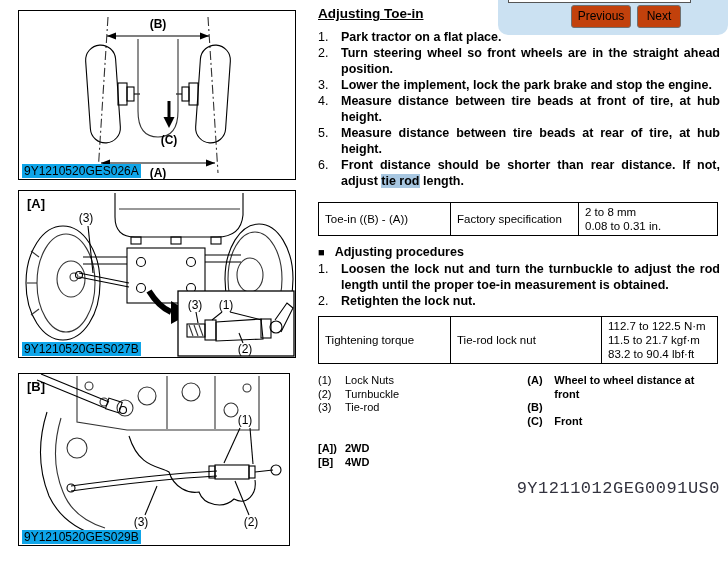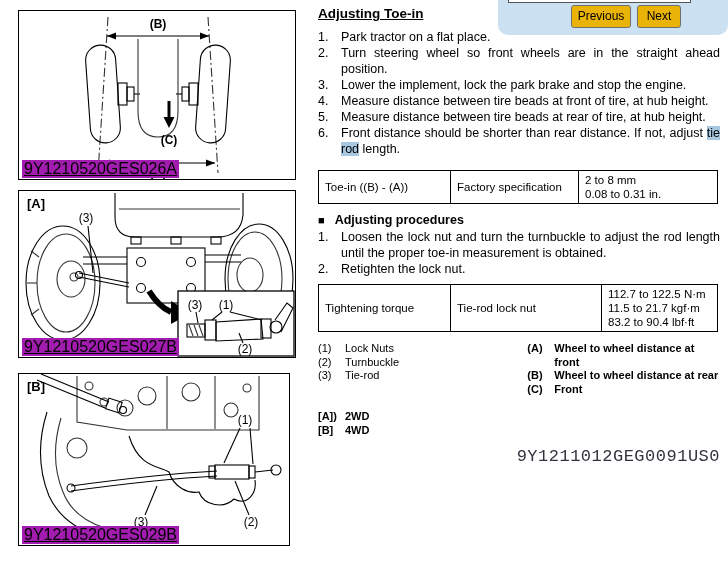--- a/index.html
+++ b/index.html
@@ -5,49 +5,49 @@
   * { margin:0; padding:0; box-sizing:border-box; }
   html,body { width:728px; height:584px; background:#fff; overflow:hidden;
               font-family:"Liberation Sans", sans-serif; color:#000; }
   .stage { position:relative; width:728px; height:584px; background:#fff; }
 
   
   .nav-panel { position:absolute; left:498px; top:0; width:230px; height:35px;
                background:#cbe1f2; border-radius:0 0 10px 10px; z-index:5; }
   .nav-input { position:absolute; left:10px; top:-18px; width:183px; height:21px;
                background:#fff; border:1px solid #555; }
-  .nav-btn { position:absolute; top:5px; height:23px; background:#eab308;
+  .nav-btn { position:absolute; top:5px; height:23px; background:#c2410c;
              border:1px solid #707070; border-radius:3px; font-size:12px;
              text-align:center; line-height:21px; cursor:pointer; }
   .btn-prev { left:73px; width:60px; }
   .btn-next { left:139px; width:44px; }
 
   
   .fig { position:absolute; border:1px solid #000; background:#fff; }
   #fig1 { left:18px; top:10px;  width:278px; height:170px; }
   #fig2 { left:18px; top:190px; width:278px; height:168px; }
   #fig3 { left:18px; top:373px; width:272px; height:173px; }
   .fig svg { display:block; }
-  .fig-caption { position:absolute; left:3px; bottom:1px; font-size:16px;
-                 background:#a21caf; padding:0 2px;text-decoration:underline; }
+  .fig-caption { position:absolute; left:3px; bottom:1px; font-size:12px;
+                 background:#0ea5e9; padding:0 2px; }
   svg text { font-family:"Liberation Sans", sans-serif; font-size:12px; fill:#000; }
   svg text.b { font-weight:bold; }
   svg text.tag { font-weight:bold; font-size:13px; }
   .ln { stroke:#000; fill:none; stroke-width:1.1; }
   .ln2 { stroke:#333; fill:none; stroke-width:1.1; }
   .thick { stroke:#000; fill:none; stroke-width:6; }
 
   
   .article { position:absolute; left:318px; top:6px; width:402px; }
   .title { font-size:13.5px; font-weight:bold; text-decoration:underline;
            margin-bottom:8px; }
   .steps { }
   .step { display:flex; font-size:12.5px; line-height:16px; }
   .step .num { width:23px; flex:0 0 23px; }
-  .step .txt { flex:1; text-align:justify; }
+  .step .txt { flex:1; text-align:justify;font-weight:bold; }
   .hl { background:#a8c7e1; }
 
   table.spec { border-collapse:collapse; margin-top:13px; width:400px;
                font-size:11.5px; }
   table.spec td { border:1px solid #000; padding:2px 6px; vertical-align:middle; }
   #spec1 { margin-bottom:9px; }
   #spec1 td.c1 { width:132px; height:28px;margin-left:32px; }
   #spec1 td.c2 { width:128px; }
   #spec2 { margin-top:7px; margin-bottom:10px; }
   #spec2 td.c1 { width:132px; height:46px; }
@@ -325,21 +325,20 @@
           <span>Tie-rod</span>
         </div>
       </div>
       <div class="legend-col right">
         <div class="legend-row">
           <span class="k">(A)</span>
           <span>Wheel to wheel distance at front</span>
         </div>
         <div class="legend-row">
           <span class="k">(B)</span>
-          <span>Wheel to wheel distance at rear</span>
         </div>
         <div class="legend-row">
           <span class="k">(C)</span>
           <span>Front</span>
         </div>
       </div>
     </div>
 
     <div class="variants">
       <div class="variant-row">

